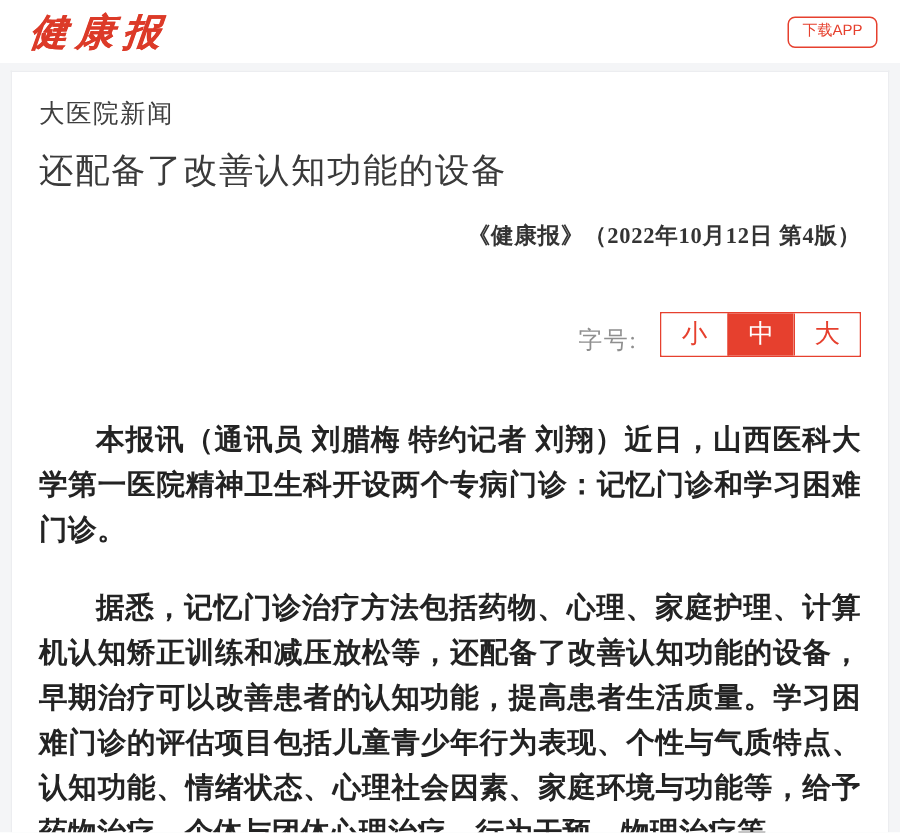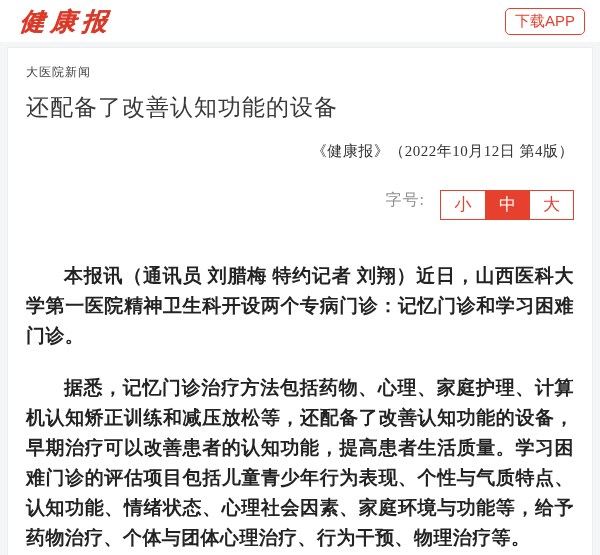--- a/index.html
+++ b/index.html
@@ -31,21 +31,21 @@
     text-shadow: 0.4px 0 0 #dc3a28;
     cursor: pointer;
   }
   .download-btn {
     display: inline-block;
     border: 1px solid #e6402e;
     color: #e6402e;
     background: #ffffff;
     border-radius: 5px;
     font-family: "Liberation Sans", sans-serif;
-    font-size: 15px;
+    font-size: 10px;
     padding: 3px 9px 4px;
     cursor: pointer;
     line-height: 1.2;
   }
 
   
   .page-bg {
     flex: 1 1 auto;
     background: #f4f5f7;
     padding: 5px 7px 0 7px;
@@ -53,46 +53,47 @@
   }
   .card {
     background: #ffffff;
     border: 1px solid #ecedf0;
     border-bottom: none;
     height: 100%;
     padding: 14px 18px 0 18px;
   }
 
   .category {
-    font-size: 12px;
+    font-size: 17px;
     color: #3f3f3f;
     margin-top: 2px;
     letter-spacing: 1px;
   }
   .headline {
     font-size: 23px;
     font-weight: 400;
     color: #3a3a3a;
     margin-top: 11px;
     letter-spacing: 1px;
   }
   .source-line {
     text-align: right;
     font-size: 15px;
     color: #343434;
     margin-top: 19px;
     letter-spacing: 0.5px;
+    font-weight: bold;
   }
 
   
   .fontsize-row {
     display: flex;
     justify-content: flex-end;
-    align-items: flex-start;
-    margin-top: 29px;
+    align-items: flex-end;
+    margin-top: 41px;
   }
   .fontsize-label {
     color: #8f8f8f;
     font-size: 16px;
     margin-right: 15px;
     letter-spacing: 1px;
   }
   .fontsize-control {
     display: flex;
     border: 1px solid #e6402e;

